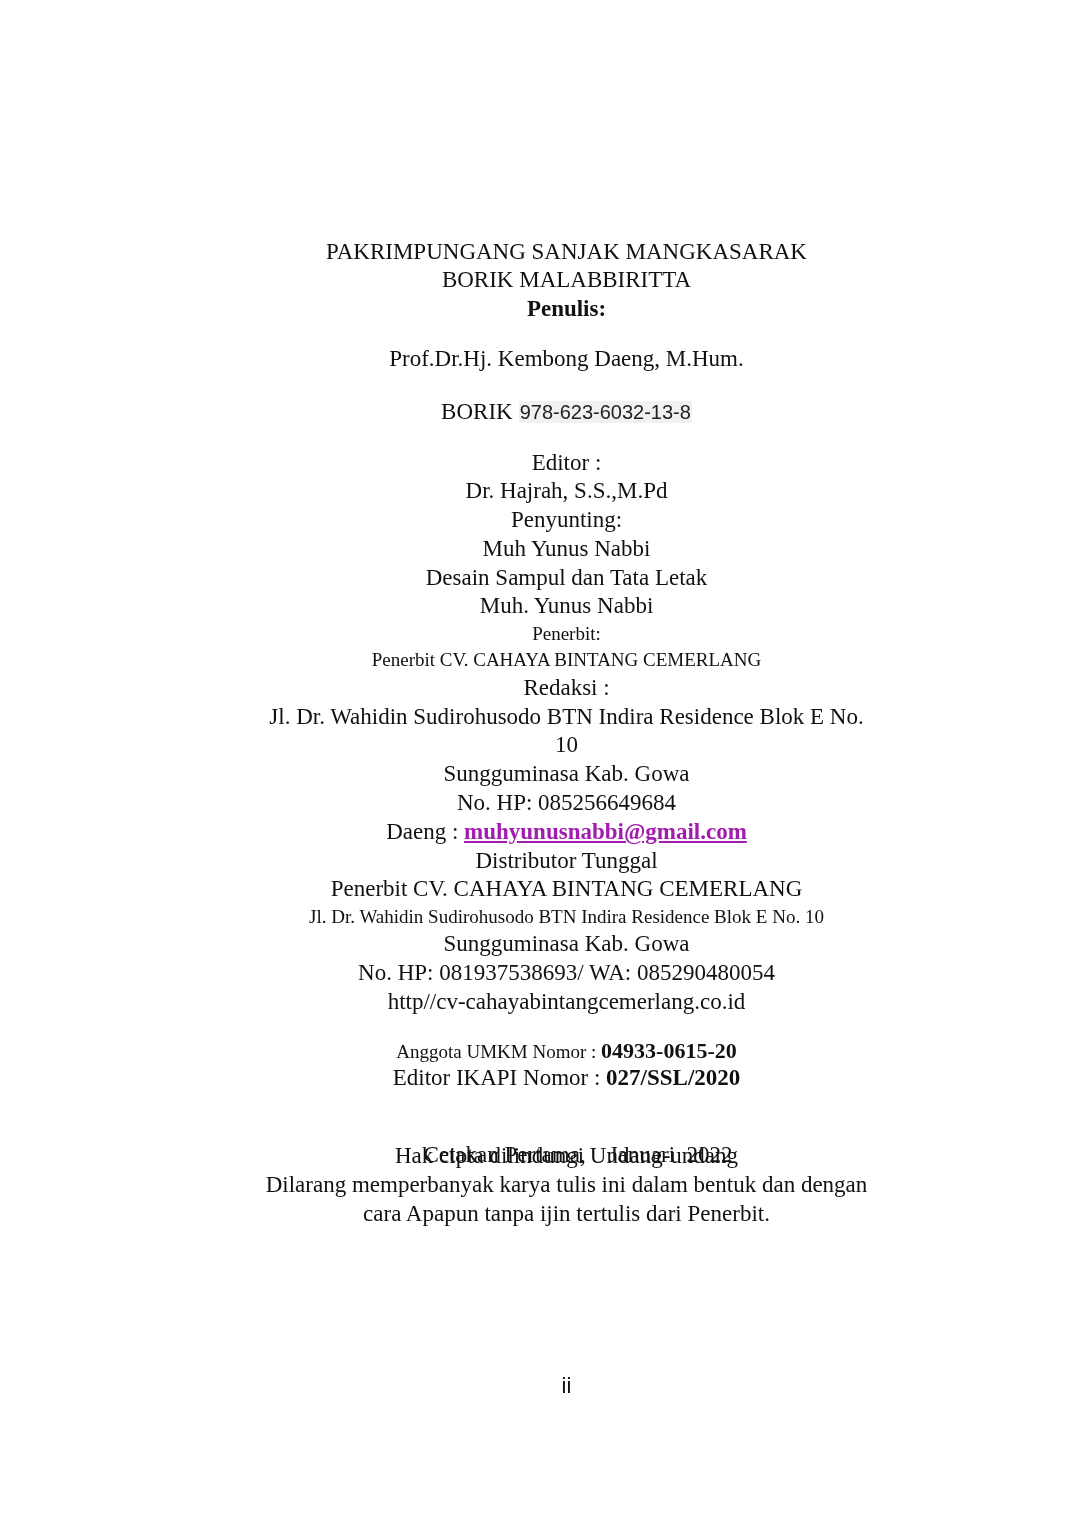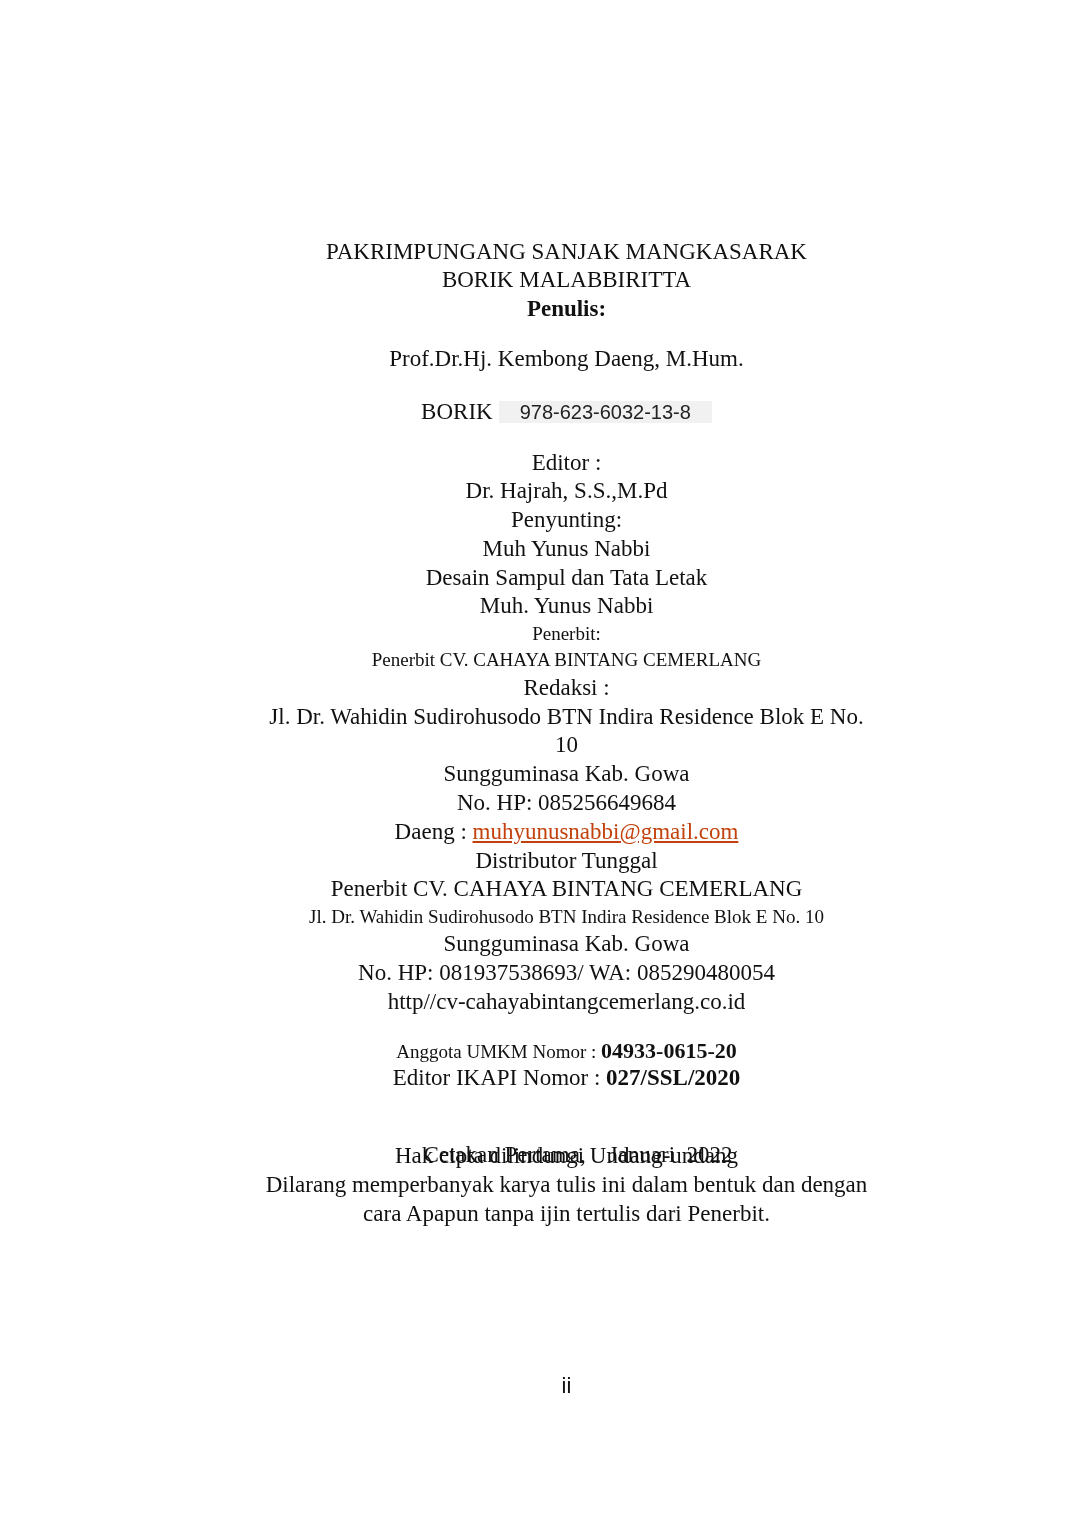--- a/index.html
+++ b/index.html
@@ -30,27 +30,28 @@
       white-space: nowrap;
       font-size: 23px;
       line-height: 28px;
     }
     .small { font-size: 19px; }
     .bold { font-weight: bold; }
     .isbn-num {
       font-family: "Liberation Sans", "DejaVu Sans", sans-serif;
       font-size: 20px;
       background: #f1f1f1;
-      padding: 0 21px;
+      padding: 0 1px;
       margin-left: 6px;
       color: #222;
     }
     a.email-link {
-      color: #c2410c;
+      color: #a21caf;
       text-decoration: underline;
+      font-weight: bold;
     }
     .page-num {
       position: absolute;
       left: 0;
       width: 1133px;
       text-align: center;
       top: 1372px;
       font-family: "Liberation Sans", "DejaVu Sans", sans-serif;
       font-size: 22px;
       line-height: 28px;

